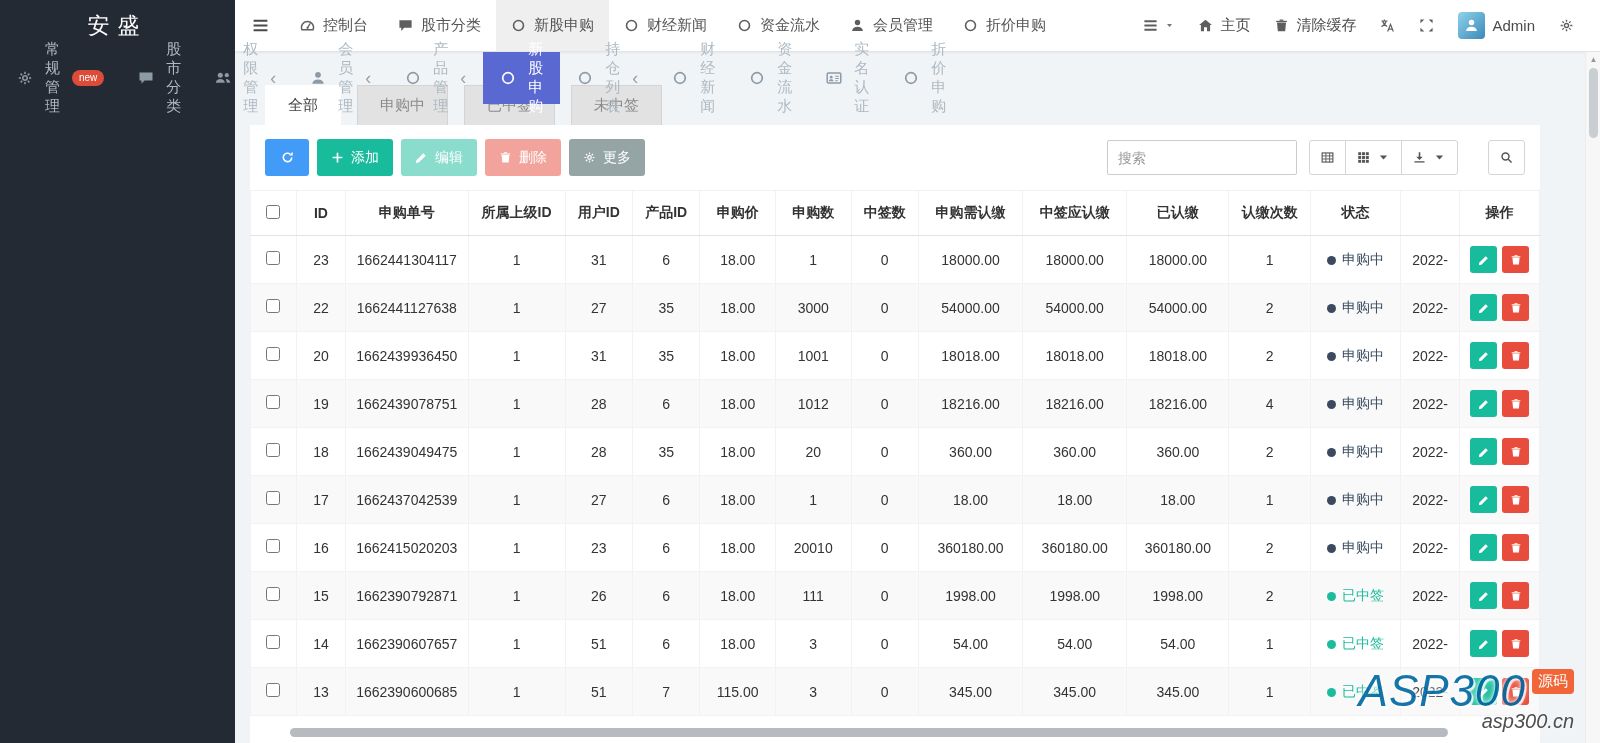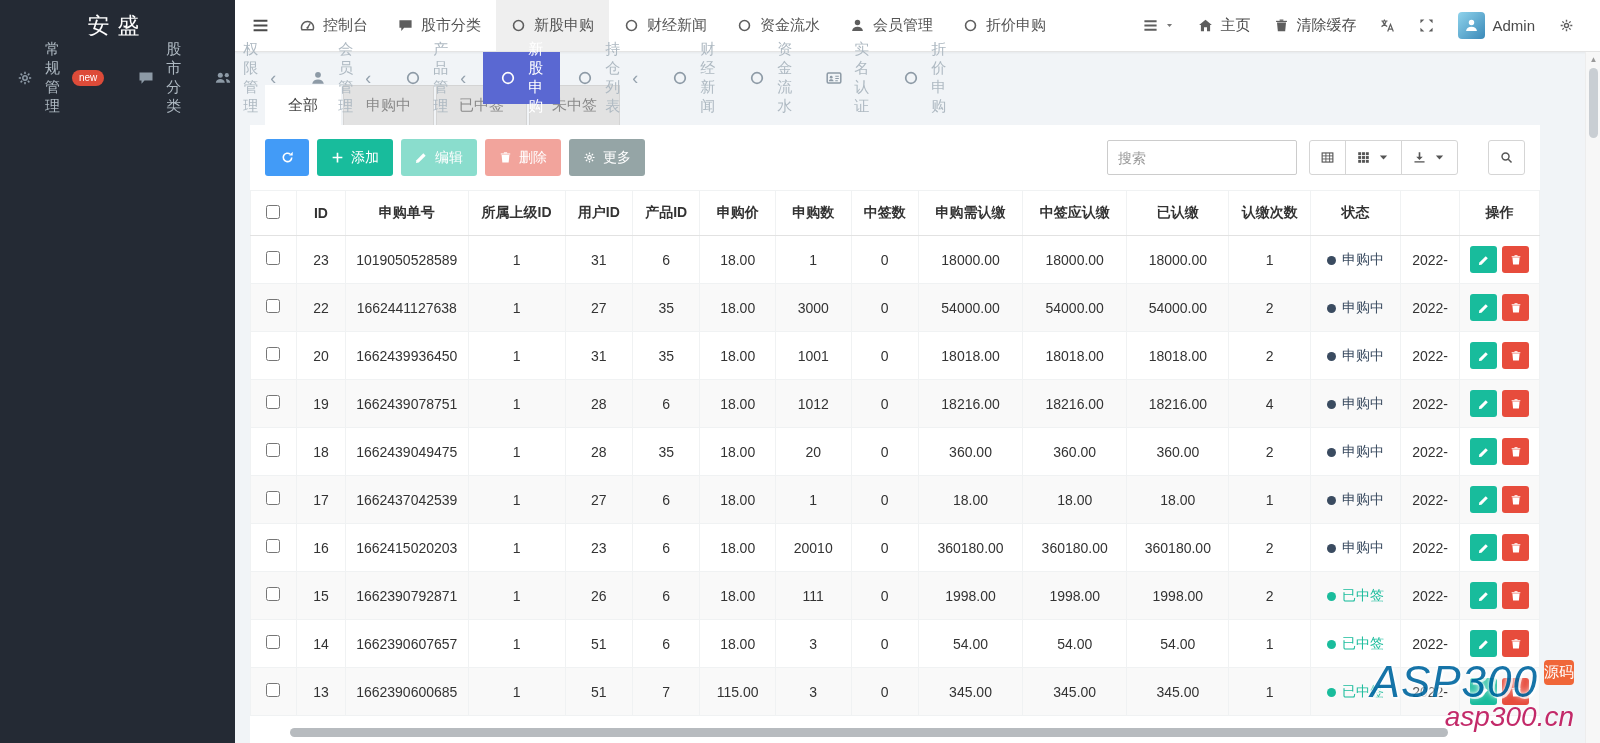--- a/index.html
+++ b/index.html
@@ -34,21 +34,21 @@
   .topnav-right{margin-left:auto;display:flex;align-items:stretch;padding-right:14px}
   .nav-link{display:flex;align-items:center;gap:7px;padding:0 12px;font-size:15px;color:#4a4a4a;cursor:pointer}
   .nav-link .ic{width:15px;height:15px;color:#5e5e5e}
   .nav-link .caret{width:9px;height:9px;color:#777}
   .avatar{width:27px;height:27px;border-radius:4px;background:linear-gradient(135deg,#8fd3ec,#3a89b8);
     display:flex;align-items:center;justify-content:center;overflow:hidden}
   .avatar .ic{width:15px;height:15px;color:#fff}
 
   
   .content{flex:1;min-height:0;padding:33px 60px 0 15px;display:flex;flex-direction:column}
-  .tabs{display:flex;gap:2px;padding-left:15px}
+  .tabs{display:flex;gap:16px;padding-left:15px}
   .tab{height:40px;display:flex;align-items:center;padding:0 22px;background:#e2e2e2;
     border:1px solid #d4d4d4;border-bottom:none;color:#8a8a8a;font-size:15px;cursor:pointer}
   .tab.active{background:#fff;border-color:#fff;color:#454545}
   .panel{background:#fff;flex:1;min-height:0;display:flex;flex-direction:column}
 
   
   .toolbar{display:flex;align-items:center;gap:8px;padding:14px 15px;flex-shrink:0}
   .btn{height:37px;border:none;border-radius:3px;display:inline-flex;align-items:center;gap:7px;
     padding:0 14px;font-size:14px;color:#fff;cursor:pointer;font-family:Liberation Serif, serif;white-space:nowrap}
   .btn .ic{width:13px;height:13px}
@@ -89,23 +89,23 @@
   .hscroll{position:fixed;left:290px;bottom:6px;width:1158px;height:9px;z-index:45}
   .hthumb{width:100%;height:100%;background:#b7bbbf;border-radius:5px}
   .vscroll{position:fixed;top:52px;right:0;bottom:0;width:15px;background:#f7f7f7;
     border-left:1px solid #ededed;z-index:40}
   .vscroll .arrow{position:absolute;top:3px;left:0;width:15px;text-align:center;font-size:8px;color:#999}
   .vthumb{position:absolute;top:16px;left:3px;width:9px;height:70px;background:#c9ced3;border-radius:5px}
   .watermark{position:fixed;right:26px;bottom:10px;text-align:right;z-index:50;opacity:.92;
     font-style:italic;pointer-events:none}
   .wm-title{font-size:44px;font-weight:normal;color:#0369a1;letter-spacing:1px;
     text-shadow:0 0 3px #fff,0 0 7px #fff,2px 2px 0 rgba(255,255,255,.85)}
-  .wm-badge{display:inline-block;background:#f05a28;color:#fff;font-size:15px;padding:3px 0;
+  .wm-badge{display:inline-block;background:#f05a28;color:#fff;font-size:15px;padding:3px 6px;
     border-radius:4px;margin-left:6px;vertical-align:20px;font-style:normal}
-  .wm-site{font-size:28px;color:#be185d;margin-top:-6px;text-shadow:0 0 3px #fff}
+  .wm-site{font-size:20px;color:#404040;margin-top:-6px;text-shadow:0 0 3px #fff}
 
   .ic{display:inline-flex}
   .ic svg{width:100%;height:100%;display:block}
 </style>
 </head>
 <body>
 
 <aside class="sidebar">
   <div class="brand">安盛</div>
   <nav class="side-menu" id="side-menu">
@@ -505,21 +505,21 @@
                 <th>认缴次数</th>
                 <th>状态</th>
                 <th></th>
                 <th class="col-ops">操作</th>
               </tr>
             </thead>
             <tbody>
               <tr>
                 <td><input type="checkbox" style=""></td>
                 <td>23</td>
-                <td>1019050528589</td>
+                <td>1662441304117</td>
                 <td>1</td>
                 <td>31</td>
                 <td>6</td>
                 <td>18.00</td>
                 <td>1</td>
                 <td>0</td>
                 <td>18000.00</td>
                 <td>18000.00</td>
                 <td>18000.00</td>
                 <td>1</td>

